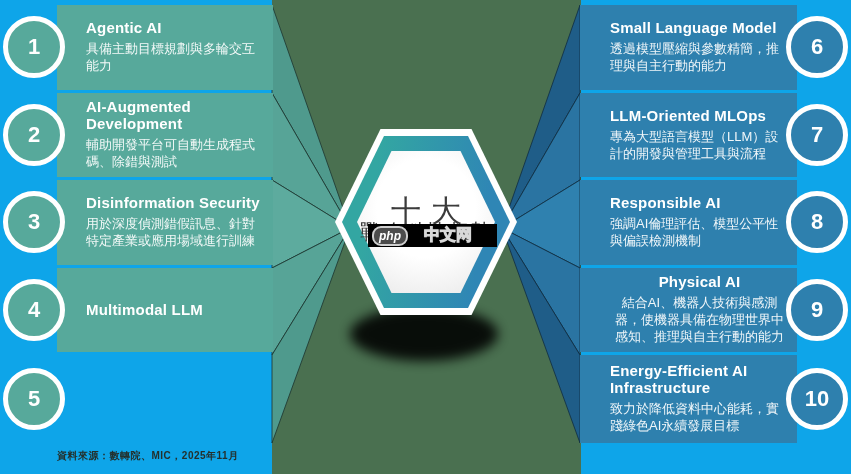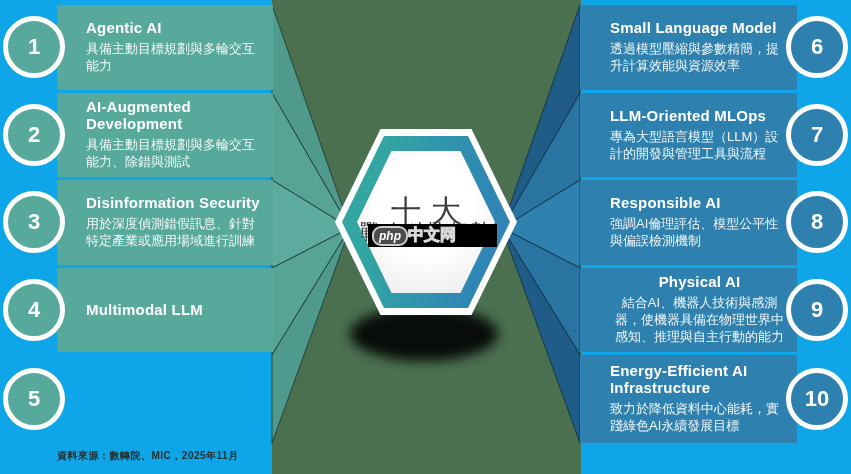--- a/index.html
+++ b/index.html
@@ -37,21 +37,21 @@
   .hex-outer{position:absolute;left:335px;top:129px;width:182px;height:186px;background:#fff;}
   .hex-ring{position:absolute;left:7px;top:7px;width:168px;height:172px;
        background:linear-gradient(100deg,var(--hex-teal) 20%,var(--hex-blue) 80%);}
   .hex-inner{position:absolute;left:22px;top:22px;width:138px;height:142px;
        background:radial-gradient(circle at 50% 40%,#ffffff 45%,#ededed 85%,#e2e2e2 100%);}
   .hex-title{position:absolute;left:0;top:62px;width:182px;text-align:center;
        font-size:30px;letter-spacing:10px;padding-left:10px;color:var(--text-dark);font-weight:500;}
   .hex-sub{position:absolute;left:0;top:89px;width:182px;text-align:center;
        font-size:21px;letter-spacing:1px;color:var(--text-dark);font-weight:500;}
   .watermark{position:absolute;left:33px;top:95px;width:129px;height:23px;background:#000;
-       display:flex;align-items:center;gap:0;padding:0 4px;}
+       display:flex;align-items:center;gap:16px;padding:0 4px;}
   .wm-badge{border:2px solid #cfcfcf;border-radius:9px;background:#4c4c4c;color:#fff;
        font-style:italic;font-weight:bold;font-size:12px;line-height:1;padding:2px 5px;}
   .wm-text{font-size:16px;font-weight:bold;color:#141414;-webkit-text-stroke:1px #d8d8d8;
        text-shadow:0 0 1px #cfcfcf;}
 
   .source-note{position:absolute;left:57px;top:449px;font-size:10px;font-weight:bold;
        color:var(--source-color);letter-spacing:.5px;}
 </style>
 </head>
 <body>
@@ -77,33 +77,33 @@
     <polygon class="rw5" points="580,355 580,443 502,228"></polygon>
     <ellipse cx="424" cy="334" rx="74" ry="27" fill="#000" opacity="0.88" filter="url(#soft)"></ellipse>
   </svg>
 
   <div class="box left" style="top:5px;height:85px;">
     <div class="box-title">Agentic AI</div>
     <div class="box-desc">具備主動目標規劃與多輪交互能力</div>
   </div>
   <div class="box left" style="top:93px;height:84px;">
     <div class="box-title">AI-Augmented Development</div>
-    <div class="box-desc">具備主動目標規劃與多輪交互能力、除錯與測試</div>
+    <div class="box-desc">輔助開發平台可自動生成程式碼、除錯與測試</div>
   </div>
   <div class="box left" style="top:180px;height:85px;">
     <div class="box-title">Disinformation Security</div>
     <div class="box-desc">用於深度偵測錯假訊息、針對特定產業或應用場域進行訓練</div>
   </div>
   <div class="box left" style="top:268px;height:84px;">
     <div class="box-title">Multimodal LLM</div>
   </div>
 
   <div class="box right" style="top:5px;height:85px;">
     <div class="box-title">Small Language Model</div>
-    <div class="box-desc">透過模型壓縮與參數精簡，提升計算效能與資源效率</div>
+    <div class="box-desc">透過模型壓縮與參數精簡，推理與自主行動的能力</div>
   </div>
   <div class="box right" style="top:93px;height:84px;">
     <div class="box-title">LLM-Oriented MLOps</div>
     <div class="box-desc">專為大型語言模型（LLM）設計的開發與管理工具與流程</div>
   </div>
   <div class="box right" style="top:180px;height:85px;">
     <div class="box-title">Responsible AI</div>
     <div class="box-desc">強調AI倫理評估、模型公平性與偏誤檢測機制</div>
   </div>
   <div class="box right" style="top:268px;height:84px;text-align:center;">

